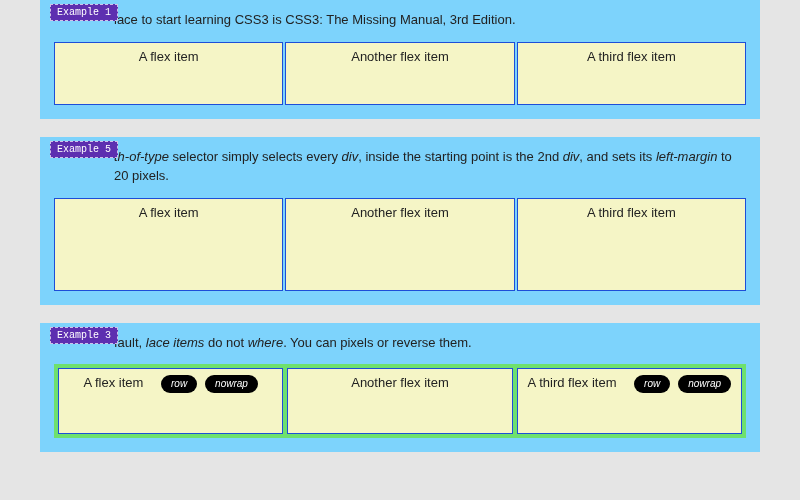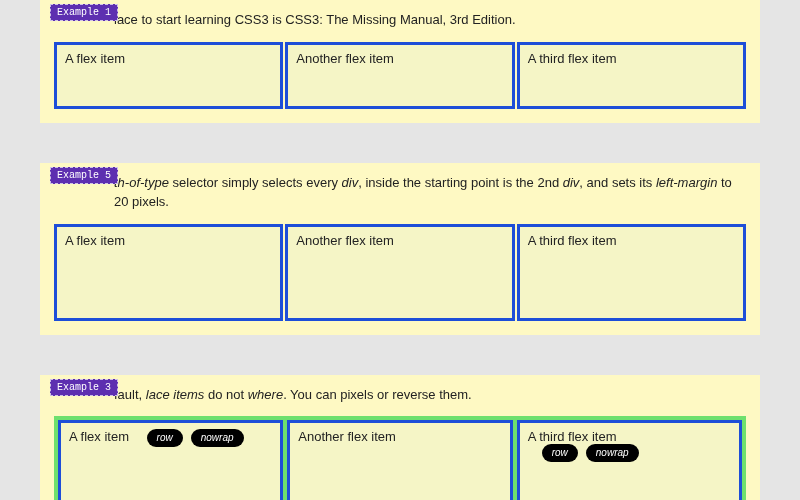--- a/index.html
+++ b/index.html
@@ -8,22 +8,22 @@
     padding: 0;
     background: #e5e5e5;
     font-family: -apple-system, BlinkMacSystemFont, "Segoe UI", Arial, sans-serif;
     font-size: 13px;
     color: #222;
   }
   .page {
     padding: 0 40px;
   }
   .example-block {
-    background: #fef9c3;
-    margin-bottom: 40px;
+    background: #7dd3fc;
+    margin-bottom: 18px;
     position: relative;
     padding: 10px 14px 14px 14px;
   }
   .badge {
     position: absolute;
     top: 4px;
     left: 10px;
     background: #5d2fb0;
     color: #fff;
     font-family: "Courier New", monospace;
@@ -46,23 +46,24 @@
     margin-top: 6px;
   }
   .flex-row.green-row {
     background: #6ee06e;
     padding: 4px;
     gap: 4px;
   }
   .flex-item {
     flex: 1;
     background: #f5f5c6;
-    border: 3px solid #1d4ed8;
+    border: 1px solid #1d4ed8;
     padding: 6px 8px 40px 8px;
     font-size: 13px;
+    text-align: center;
   }
   .flex-row .flex-item + .flex-item { margin-left: 2px; }
   .flex-row.green-row .flex-item + .flex-item { margin-left: 0; }
   .pill-group {
     display: inline-flex;
     gap: 8px;
     margin-left: 14px;
     vertical-align: middle;
   }
   .pill {

